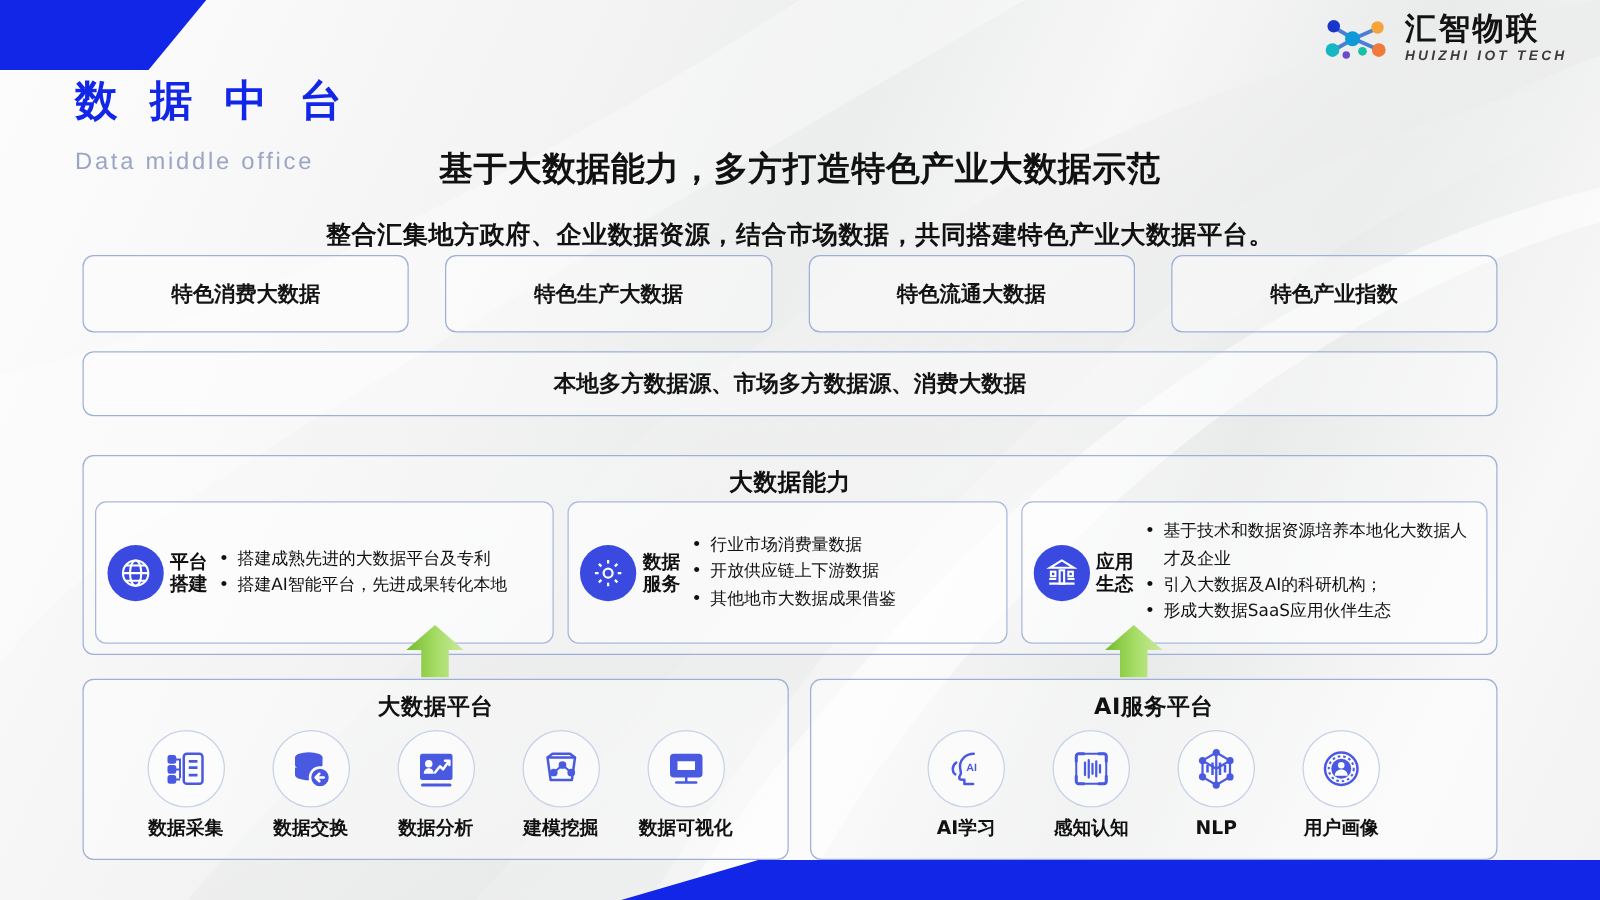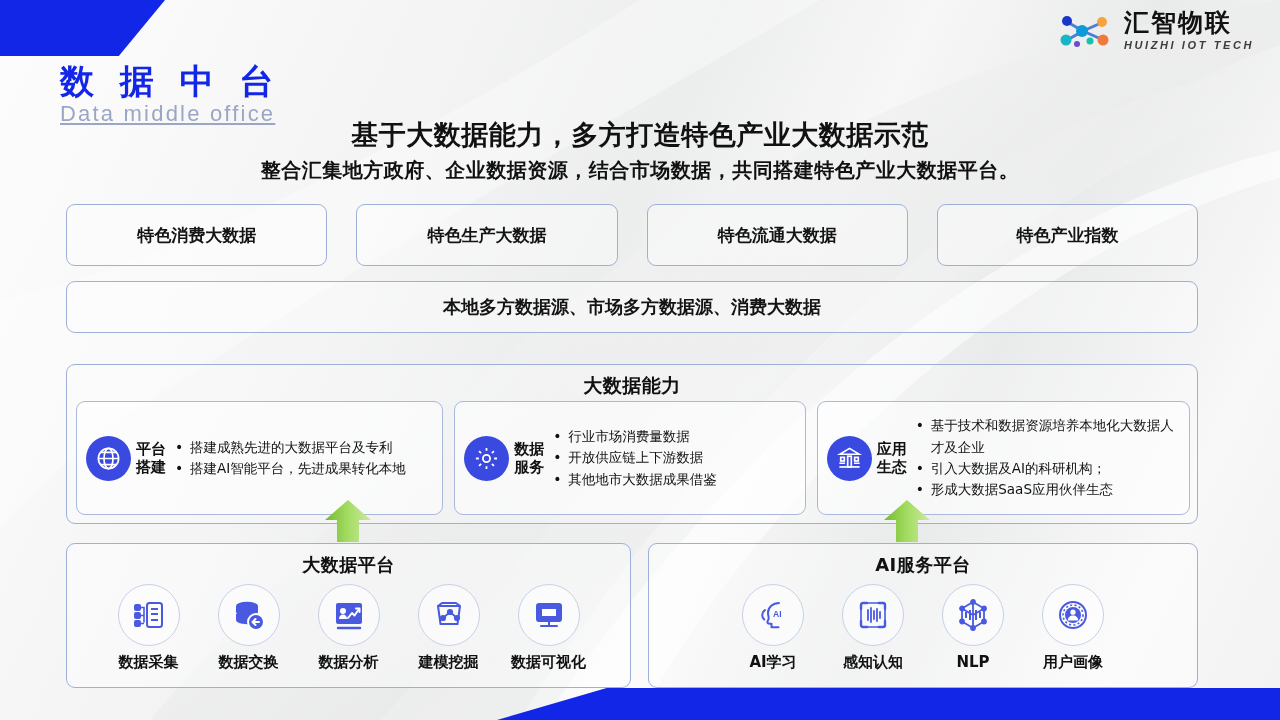--- a/index.html
+++ b/index.html
@@ -48,33 +48,33 @@
   }
 
   
   .title-block { position: absolute; left: 60px; top: 62px; }
   .title-cn {
     font-size: 34px; font-weight: 700; color: #1226e8;
     letter-spacing: 7px; font-family: "DejaVu Sans", sans-serif;
     line-height: 1.15;
   }
   .title-en {
-    font-size: 22px; color: #9aa6c4; letter-spacing: 2.2px;
-    margin-top: 0; font-family: "Liberation Sans", sans-serif; text-decoration: underline;
+    font-size: 19px; color: #9aa6c4; letter-spacing: 2.2px;
+    margin-top: 18px; font-family: "Liberation Sans", sans-serif;
   }
 
   
   .headline1 {
     position: absolute; left: 0; right: 0; top: 117px;
     text-align: center; font-size: 27px; font-weight: 700;
     color: #111; letter-spacing: .5px;
     font-family: "DejaVu Sans", sans-serif;
   }
   .headline2 {
-    position: absolute; left: 0; right: 0; top: 157px;
+    position: absolute; left: 0; right: 0; top: 174px;
     text-align: center; font-size: 20px; font-weight: 700;
     color: #111; letter-spacing: .5px;
     font-family: "DejaVu Sans", sans-serif;
   }
 
   
   .pill-row {
     position: absolute; left: 66px; top: 204px;
     width: 1132px; display: flex; gap: 29px;
   }

